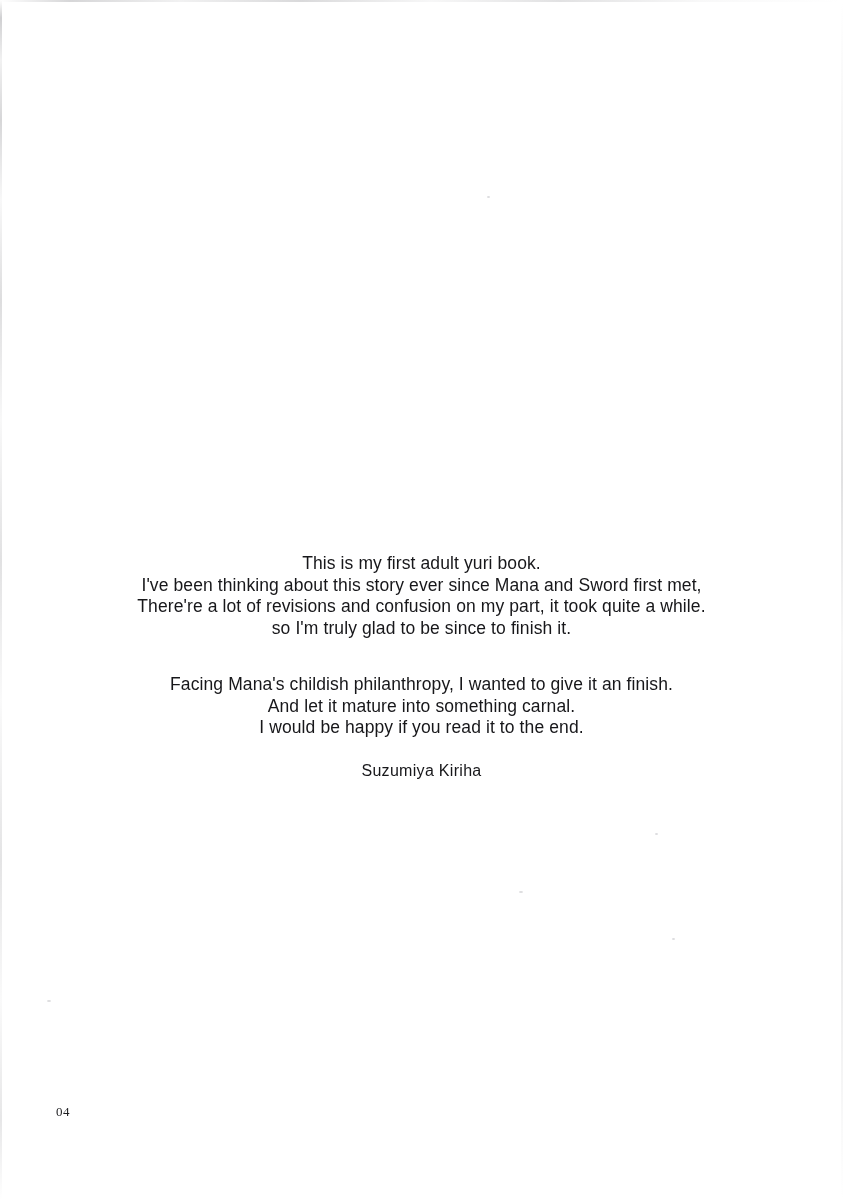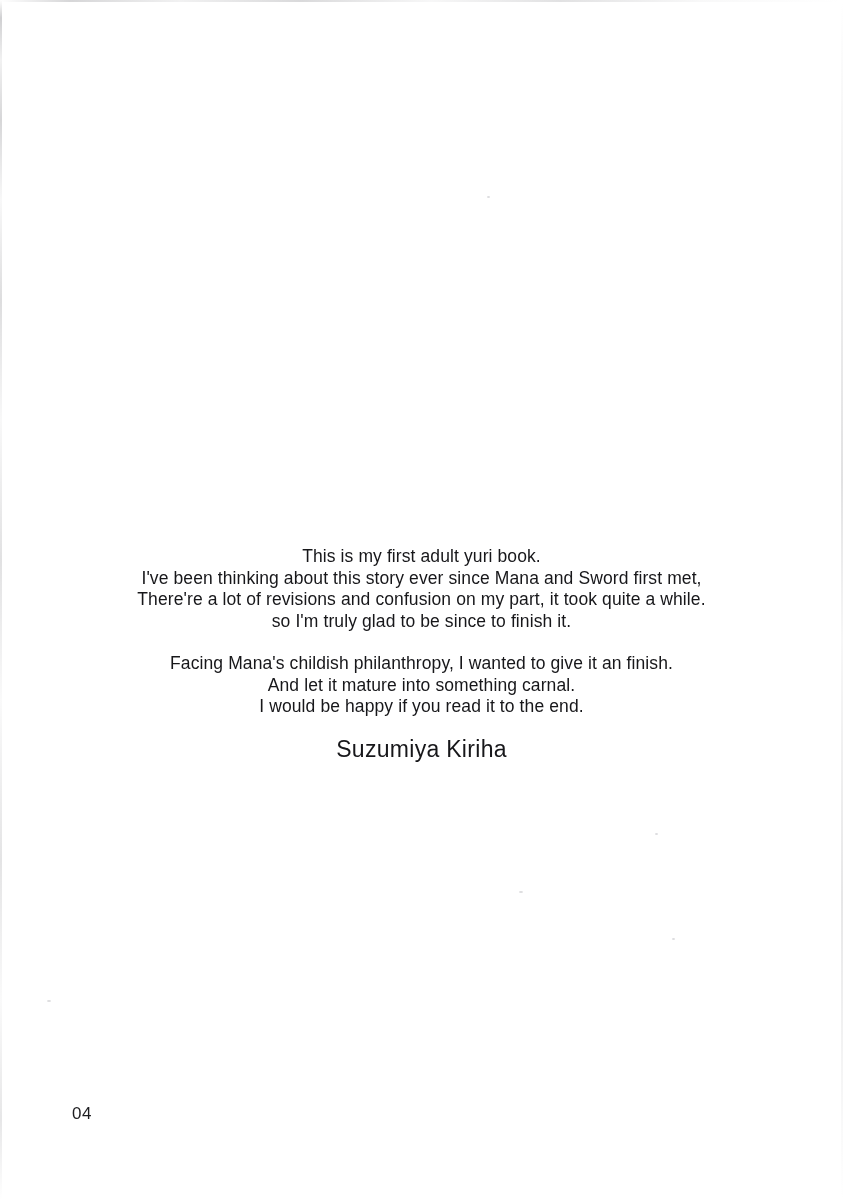--- a/index.html
+++ b/index.html
@@ -77,51 +77,52 @@
 
   
   .afterword {
     position: absolute;
     left: 0;
     top: 546px;
     width: 843px;
     text-align: center;
   }
   .afterword .para {
-    margin: 0;
+    margin: 7px;
   }
   .afterword .line {
     display: block;
     font-size: 17.5px;
     line-height: 21.5px;
     letter-spacing: 0.1px;
     color: #17171a;
     white-space: pre;
   }
   .spacer {
     display: block;
     height: 21px;
   }
   .signature {
     display: block;
-    font-size: 23px;
+    font-size: 16px;
     line-height: 21.5px;
     letter-spacing: 0.3px;
     color: #17171a;
     margin-top: 21px;
   }
 
   
   .page-number {
     position: absolute;
-    left: 72px;
+    left: 56px;
     top: 1104px;
-    font-size: 17px;
+    font-size: 13px;
     letter-spacing: 0.5px;
     color: #1d1d20;
+    font-family: Liberation Serif, serif;
   }
 </style>
 </head>
 <body>
 
 <div class="page-edge-left"></div>
 <div class="page-edge-top"></div>
 <div class="page-edge-right"></div>
 
 <div class="speck" style="left:487px; top:196px; width:3px; height:2px;"></div>

